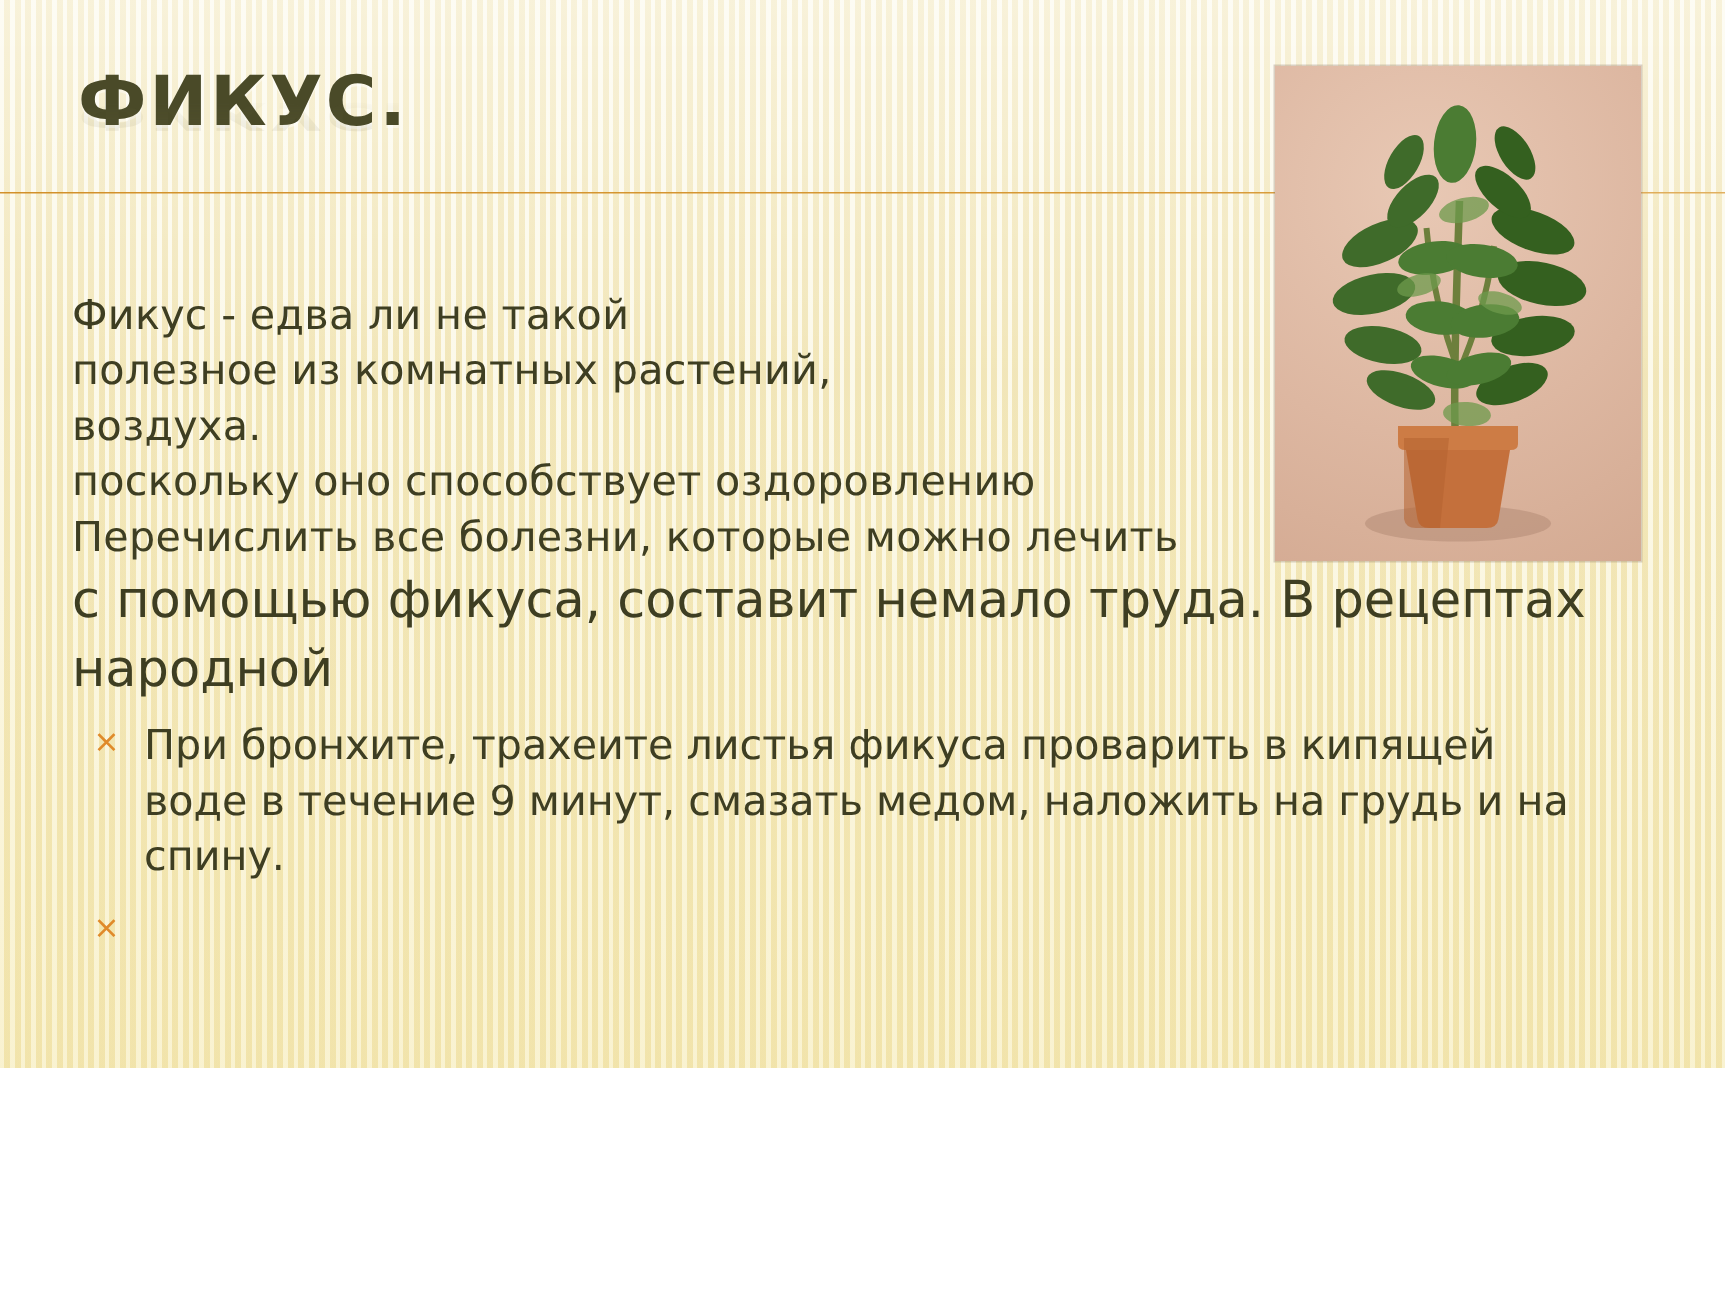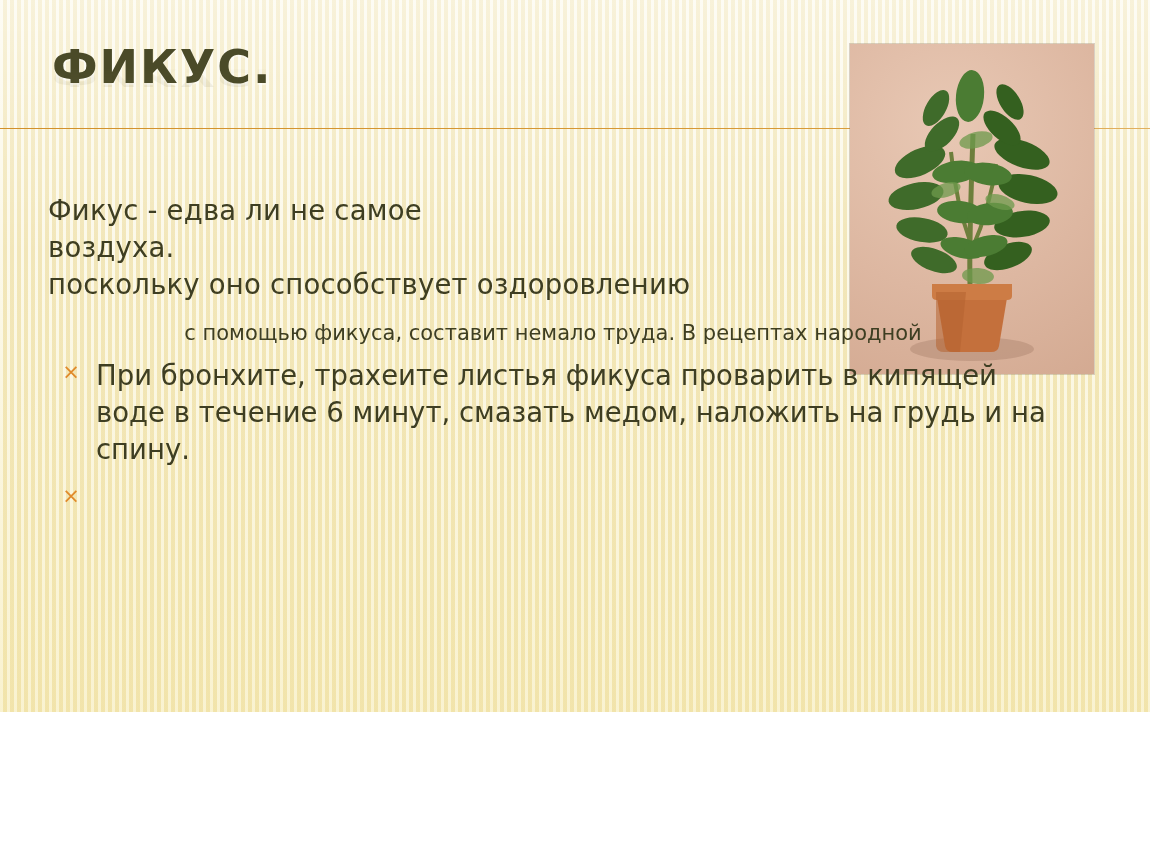--- a/index.html
+++ b/index.html
@@ -109,25 +109,24 @@
     line-height: 1.345;
     color: #3e3e22;
     letter-spacing: 0.2px;
   }
   .lead-lines .ln {
     display: block;
     white-space: nowrap;
   }
 
   .para-indent {
-    margin-top: 16px;
-    font-size: 21px;
+    margin-top: 1px;
+    font-size: 34px;
     line-height: 1.345;
     color: #3e3e22;
-    text-align: center;
   }
   .para-indent .first {
     display: block;
   }
   .para-indent .rest {
     display: block;
     padding-left: 48px;
   }
 
   ul.bullets {
@@ -213,33 +212,35 @@
         <ellipse cx="150" cy="158" rx="15" ry="7" transform="rotate(16 150 158)"></ellipse>
         <ellipse cx="96" cy="146" rx="15" ry="7" transform="rotate(-16 96 146)"></ellipse>
         <ellipse cx="128" cy="232" rx="16" ry="8" transform="rotate(4 128 232)"></ellipse>
       </g>
     </svg>
   </div>
 
   <div class="body-text">
 
     <div class="lead-lines">
-      <span class="ln">Фикус - едва ли не самое</span>
+      <span class="ln">Фикус - едва ли не такой</span>
+      <span class="ln">полезное из комнатных растений,</span>
       <span class="ln">воздуха.</span>
       <span class="ln">поскольку оно способствует оздоровлению</span>
+      <span class="ln">Перечислить все болезни, которые можно лечить</span>
     </div>
 
     <div class="para-indent">
       <span class="first"> с помощью фикуса, составит немало труда. В рецептах народной</span>
     </div>
 
     <ul class="bullets">
       <li>
         <span class="marker">×</span>
-        <span>При бронхите, трахеите листья фикуса проварить в кипящей воде в течение 6 минут, смазать медом, наложить на грудь и на спину.</span>
+        <span>При бронхите, трахеите листья фикуса проварить в кипящей воде в течение 9 минут, смазать медом, наложить на грудь и на спину.</span>
       </li>
       <li>
         <span class="marker">×</span>
       </li>
     </ul>
 
   </div>
 </div>
 
 </body></html>

